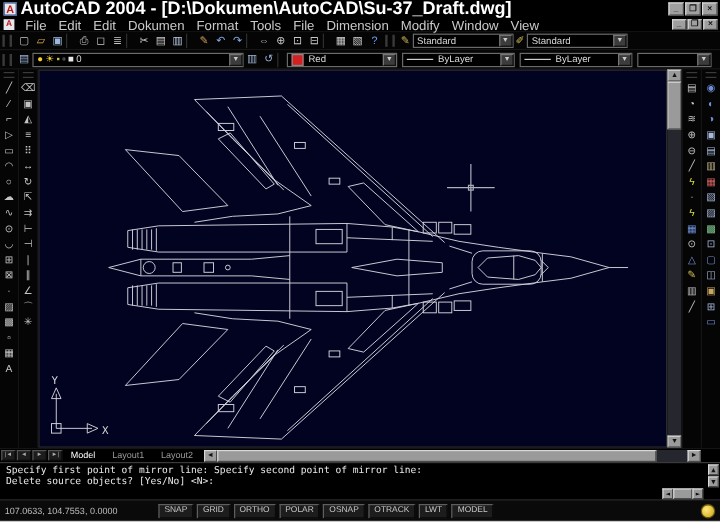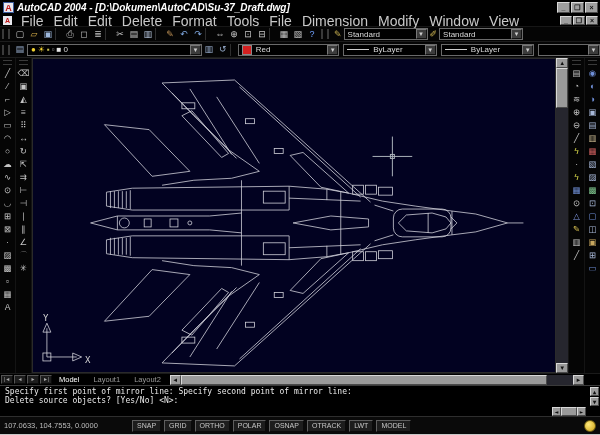--- a/index.html
+++ b/index.html
@@ -2,29 +2,29 @@
 <html><head>
 <meta charset="utf-8">
 <style>
   html,body{margin:0;padding:0;background:#000;}
   .screen{position:relative;width:600px;height:435px;background:#000;overflow:hidden;
           font-family:"Liberation Sans",sans-serif;color:#cfcfcf;cursor:default;}
   
   .titlebar{height:15px;display:flex;align-items:center;background:#000;padding:0 2px;}
   .appicon{width:11px;height:11px;background:#e8e8ee;color:#c01818;font-weight:bold;font-size:9px;
            line-height:11px;text-align:center;margin:0 3px 0 1px;border:1px solid #3a5a9a;box-sizing:border-box;}
-  .title{font-size:10px;font-weight:bold;color:#fff;white-space:nowrap;font-style:italic;}
+  .title{font-size:15px;font-weight:bold;color:#fff;white-space:nowrap;}
   .winbtns{margin-left:auto;display:flex;gap:1px;}
   .wbtn{width:13px;height:11px;background:#9f9f9f;border:1px solid;border-color:#d8d8d8 #4a4a4a #4a4a4a #d8d8d8;
         color:#111;font-size:7px;line-height:9px;text-align:center;box-sizing:border-box;font-weight:bold;}
   
   .menubar{height:11px;display:flex;align-items:center;background:#000;padding:0 2px;border-bottom:1px solid #161616;}
   .docicon{width:9px;height:9px;background:#e8e8ee;color:#c01818;font-size:7px;line-height:9px;text-align:center;
            font-weight:bold;margin:0 4px 0 1px;}
-  .mitem{font-size:14px;color:#c9c9c9;padding:0 5px;}
+  .mitem{font-size:11px;color:#c9c9c9;padding:0 5px;}
   .mitem:first-letter{text-decoration:underline;}
   .menubar .wbtn{width:12px;height:9px;line-height:7px;}
   
   .tb{display:flex;align-items:center;background:#050505;border-bottom:1px solid #1c1c1c;}
   .tb1{height:14px;}
   .tb2{height:15px;}
   .grip{width:4px;height:10px;border-left:2px solid #3a3a3a;border-right:2px solid #3a3a3a;margin:0 3px 0 2px;}
   .tbtn{width:14px;height:13px;font-size:9px;line-height:13px;text-align:center;color:#c8c8c8;}
   .tsep{width:5px;height:12px;border-left:1px solid #2e2e2e;margin-right:2px;}
   .combo{display:flex;align-items:center;height:12px;background:#000;border:1px solid #6a6a6a;
@@ -89,21 +89,21 @@
     <span class="title">AutoCAD 2004 - [D:\Dokumen\AutoCAD\Su-37_Draft.dwg]</span>
     <span class="winbtns">
       <span class="wbtn">_</span>
       <span class="wbtn">❐</span>
       <span class="wbtn">×</span>
     </span>
   </div>
 
   <div class="menubar">
     <span class="docicon">A</span>
-    <span id="menus"><span class="mitem">File</span><span class="mitem">Edit</span><span class="mitem">Edit</span><span class="mitem">Delete</span><span class="mitem">Format</span><span class="mitem">Tools</span><span class="mitem">File</span><span class="mitem">Dimension</span><span class="mitem">Modify</span><span class="mitem">Window</span><span class="mitem">View</span></span>
+    <span id="menus"><span class="mitem">File</span><span class="mitem">Edit</span><span class="mitem">Edit</span><span class="mitem">Dokumen</span><span class="mitem">Format</span><span class="mitem">Tools</span><span class="mitem">File</span><span class="mitem">Dimension</span><span class="mitem">Modify</span><span class="mitem">Window</span><span class="mitem">View</span></span>
     <span class="winbtns">
       <span class="wbtn">_</span>
       <span class="wbtn">❐</span>
       <span class="wbtn">×</span>
     </span>
   </div>
 
   <div class="tb tb1">
     <span class="grip"></span>
     <span id="tb1icons" style="display:flex;align-items:center;">
@@ -149,21 +149,21 @@
     <span class="grip"></span>
     <span class="tbtn" style="color:#9ab0d0">▤</span>
     <span class="combo" style="width:176px">
       <span id="layerstates"><span class="lstate" style="color: rgb(240, 208, 48);">●</span><span class="lstate" style="color: rgb(240, 208, 48);">☀</span><span class="lstate" style="color: rgb(200, 192, 80);">▪</span><span class="lstate" style="color: rgb(176, 176, 176);">▫</span><span class="lstate" style="color: rgb(232, 232, 232);">■</span></span>
       <span>0</span>
       <span class="arr">▼</span>
     </span>
     <span class="tbtn" style="color:#9ab0d0">▥</span>
     <span class="tbtn" style="color:#9ab0d0">↺</span>
     <span class="tsep"></span>
-    <span class="combo" style="width:102px">
+    <span class="combo" style="width:92px">
       <span id="colorswatch" style="display: inline-block; width: 8px; height: 8px; margin-right: 4px; border: 1px solid rgb(136, 136, 136); background: rgb(212, 32, 32);"></span>
       <span>Red</span>
       <span class="arr">▼</span>
     </span>
     <span style="width:4px"></span>
     <span class="combo" style="width:94px">
       <span class="ltglyph"></span>
       <span>ByLayer</span>
       <span class="arr">▼</span>
     </span>

